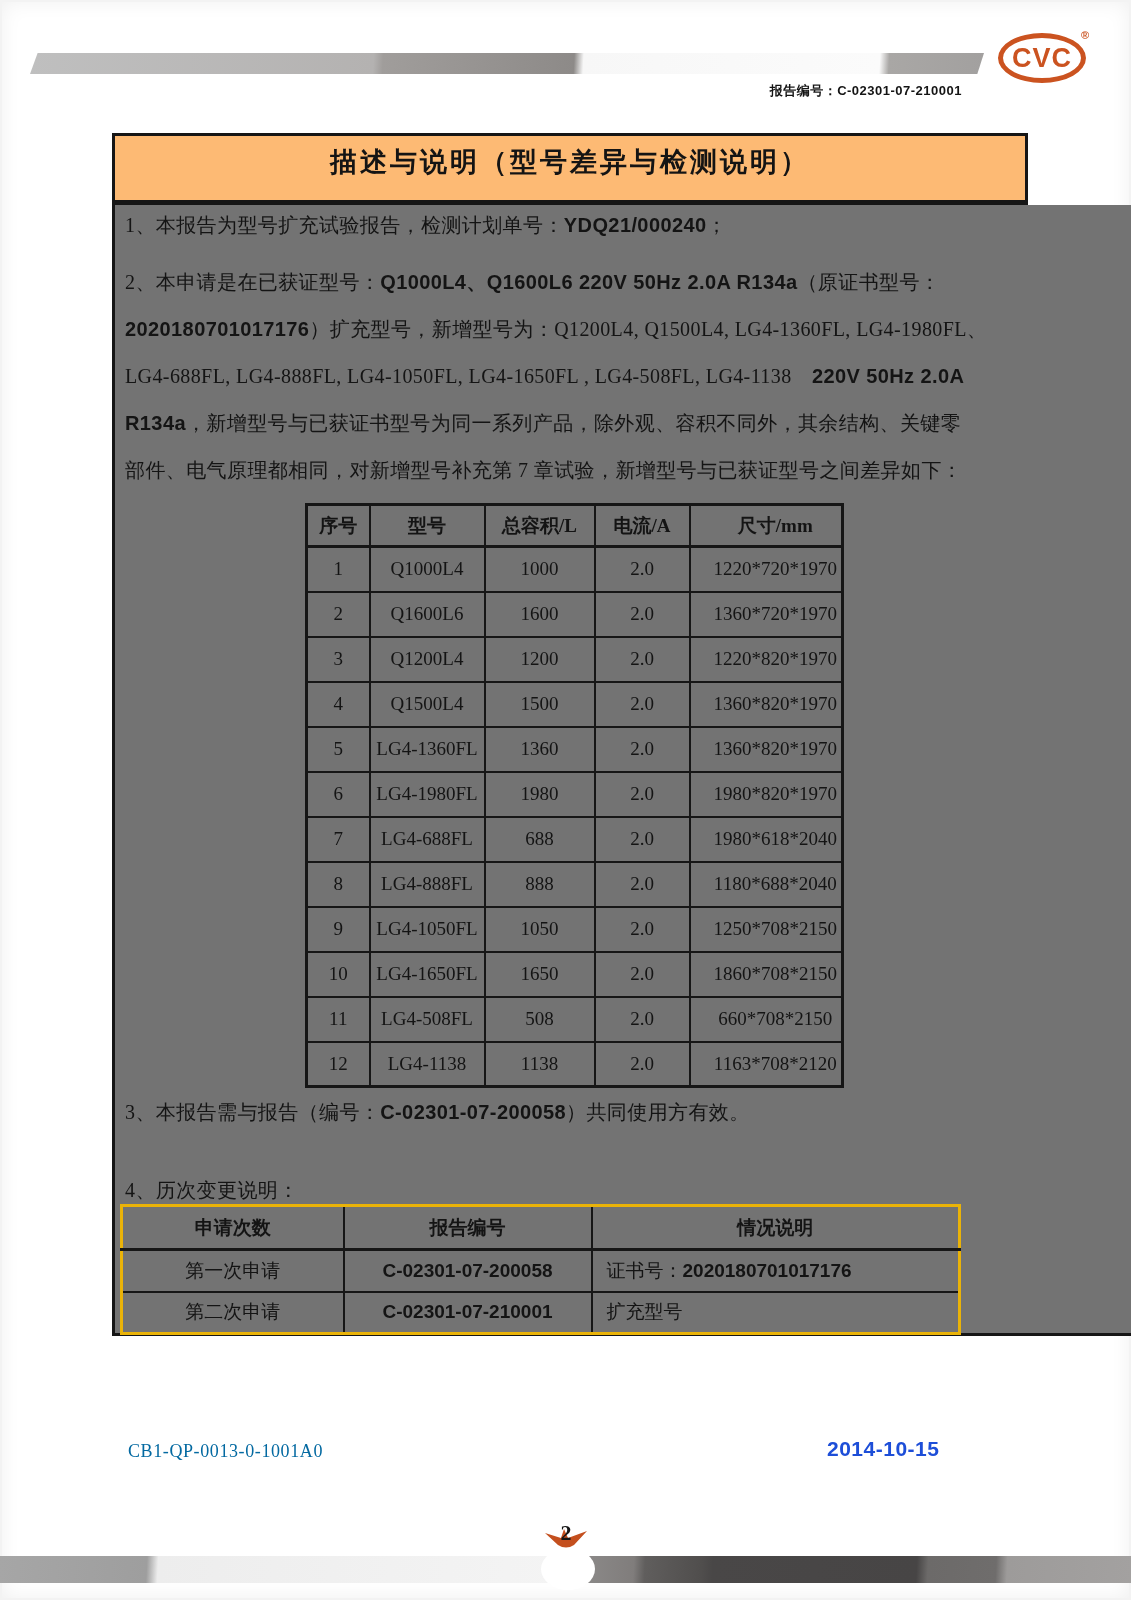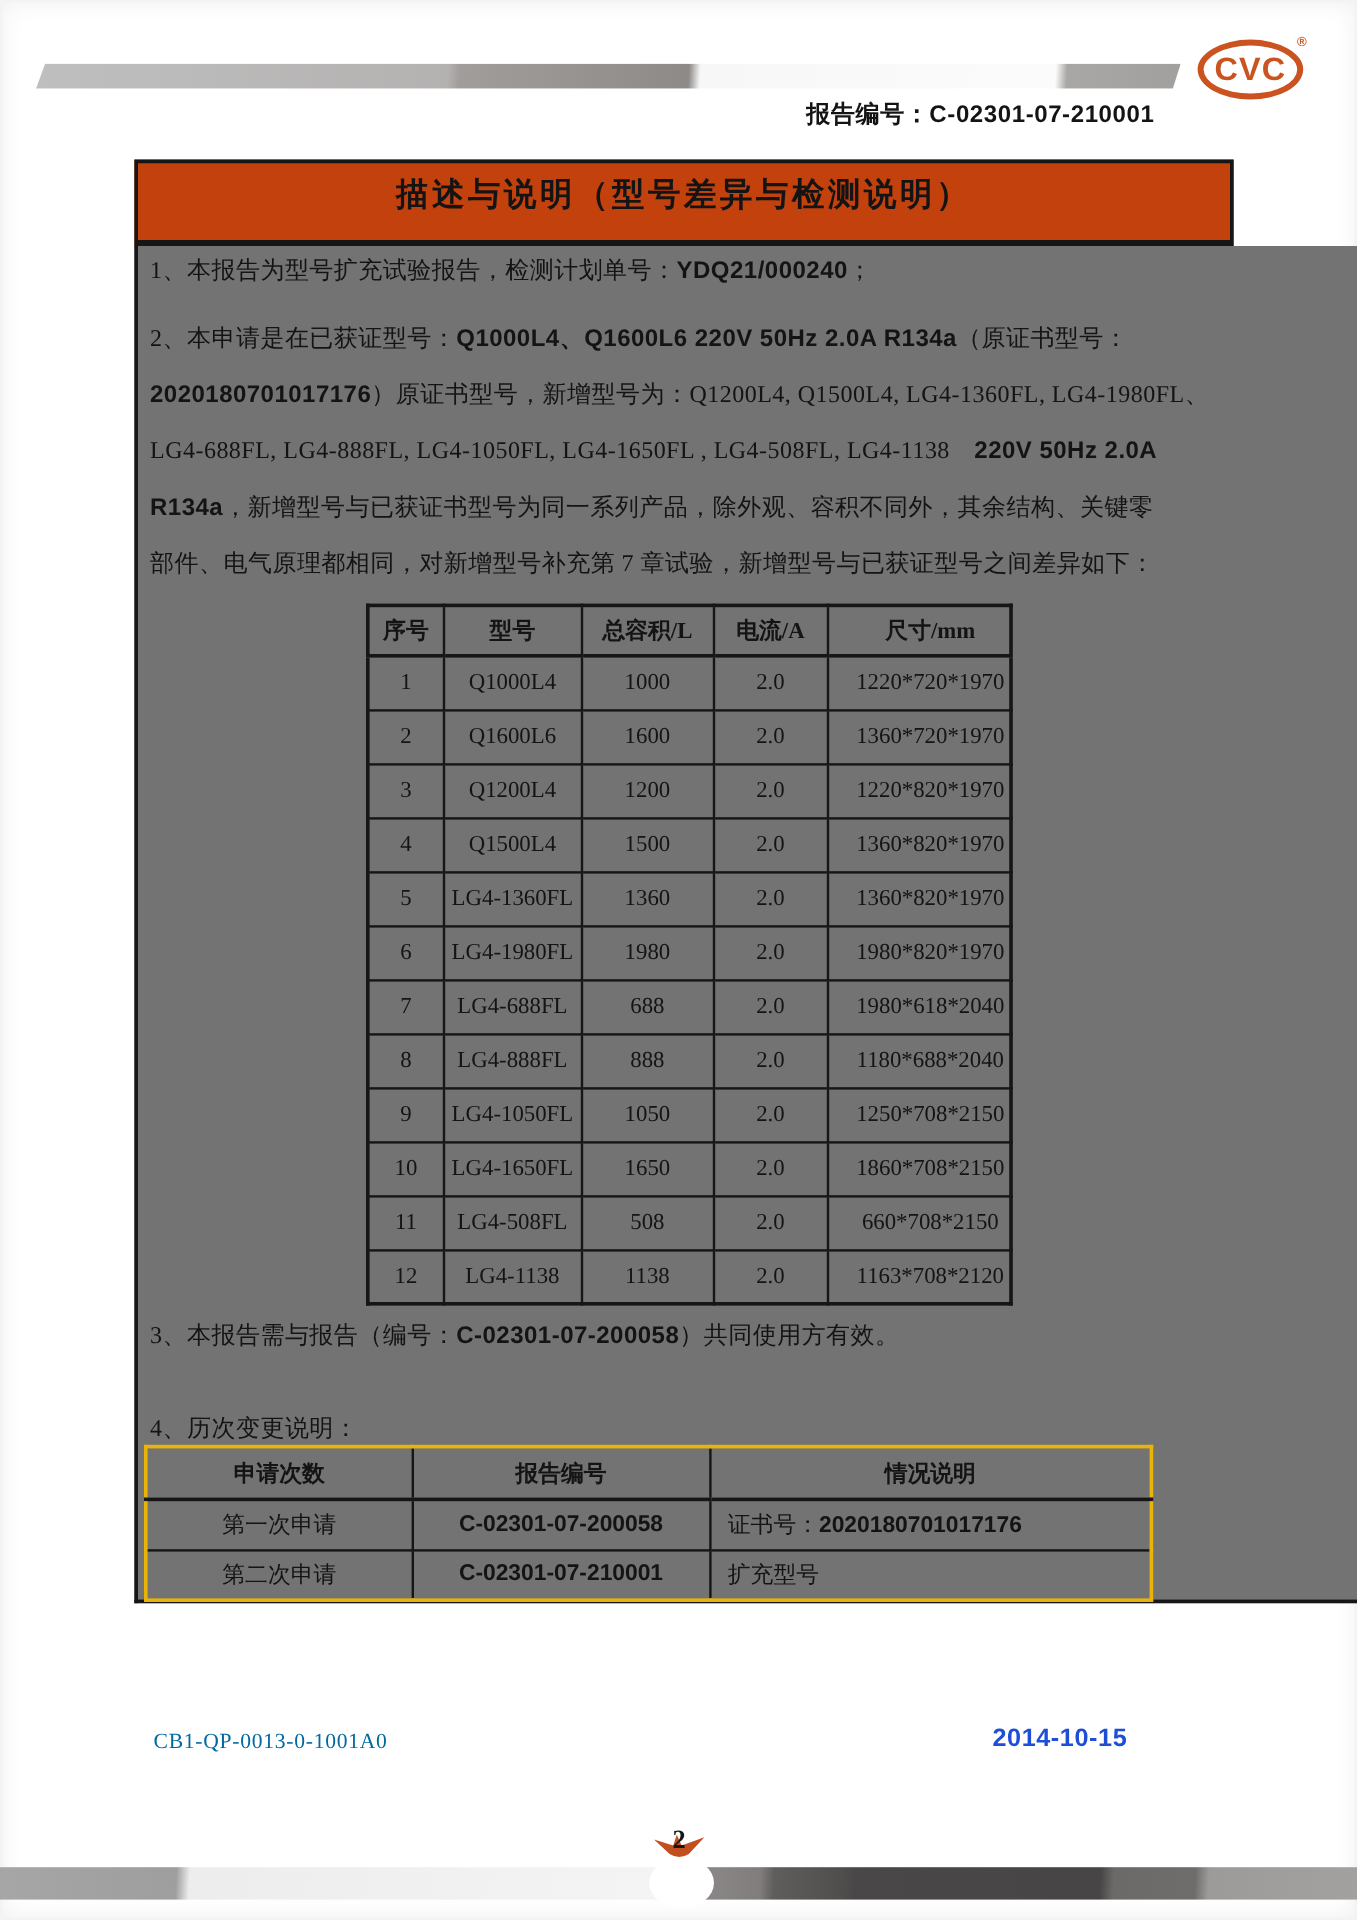--- a/index.html
+++ b/index.html
@@ -24,27 +24,27 @@
   .cvc-logo{
     position:absolute;left:998px;top:33px;width:88px;height:50px;box-sizing:border-box;
     border:5px solid #cb5320;border-radius:50%;
     display:flex;align-items:center;justify-content:center;
     font-family:"Liberation Sans","DejaVu Sans",sans-serif;font-weight:700;
     font-size:27px;color:#cb5320;letter-spacing:1px;
   }
   .cvc-reg{position:absolute;right:-9px;top:-9px;font-size:11px;color:#cb5320;font-weight:700;}
   .report-line{
     position:absolute;left:0;top:82px;width:962px;text-align:right;
-    font-size:20px;letter-spacing:.5px;white-space:nowrap;
+    font-size:13px;letter-spacing:.5px;white-space:nowrap;
   }
 
   
   .title-box{
     position:absolute;left:112px;top:133px;width:916px;height:72px;box-sizing:border-box;
-    background:#c2410c;border:3px solid #161616;border-bottom-width:5px;
+    background:#fdba74;border:3px solid #161616;border-bottom-width:5px;
     text-align:center;padding-top:8px;font-size:27px;font-weight:600;letter-spacing:3px;
   }
   .content-box{
     position:absolute;left:112px;top:205px;width:1072px;height:1131px;box-sizing:border-box;
     border:3px solid #161616;border-top:none;background:#737373;
   }
   .para{position:absolute;left:10px;font-size:20px;letter-spacing:.4px;white-space:nowrap;}
   .para .f-hei{font-size:20px;}
   #p1{top:7px;}
   .p2{position:absolute;left:10px;top:54px;width:902px;}
@@ -126,21 +126,21 @@
   </div>
 
   <div class="title-box">描述与说明（型号差异与检测说明）</div>
 
   <div class="content-box">
 
     <div class="para" id="p1"><span class="f-song">1、本报告为型号扩充试验报告，检测计划单号：</span><span class="f-hei">YDQ21/000240</span><span class="f-song">；</span></div>
 
     <div class="p2">
         <div class="tline"><span class="f-song">2、本申请是在已获证型号：</span><span class="f-hei">Q1000L4、Q1600L6 220V 50Hz 2.0A R134a</span><span class="f-song">（原证书型号：</span></div>
-        <div class="tline"><span class="f-hei">2020180701017176</span><span class="f-song">）原证书型号，新增型号为：Q1200L4, Q1500L4, LG4-1360FL, LG4-1980FL、</span></div>
+        <div class="tline"><span class="f-hei">2020180701017176</span><span class="f-song">）扩充型号，新增型号为：Q1200L4, Q1500L4, LG4-1360FL, LG4-1980FL、</span></div>
         <div class="tline"><span class="f-song">LG4-688FL, LG4-888FL, LG4-1050FL, LG4-1650FL , LG4-508FL, LG4-1138</span><span class="f-hei">　220V 50Hz 2.0A</span></div>
         <div class="tline"><span class="f-hei">R134a</span><span class="f-song">，新增型号与已获证书型号为同一系列产品，除外观、容积不同外，其余结构、关键零</span></div>
         <div class="tline"><span class="f-song">部件、电气原理都相同，对新增型号补充第 7 章试验，新增型号与已获证型号之间差异如下：</span></div>
       </div>
 
     <div class="model-table-wrap">
       <table class="model-table">
           <thead>
             <tr>
               <th>序号</th>

